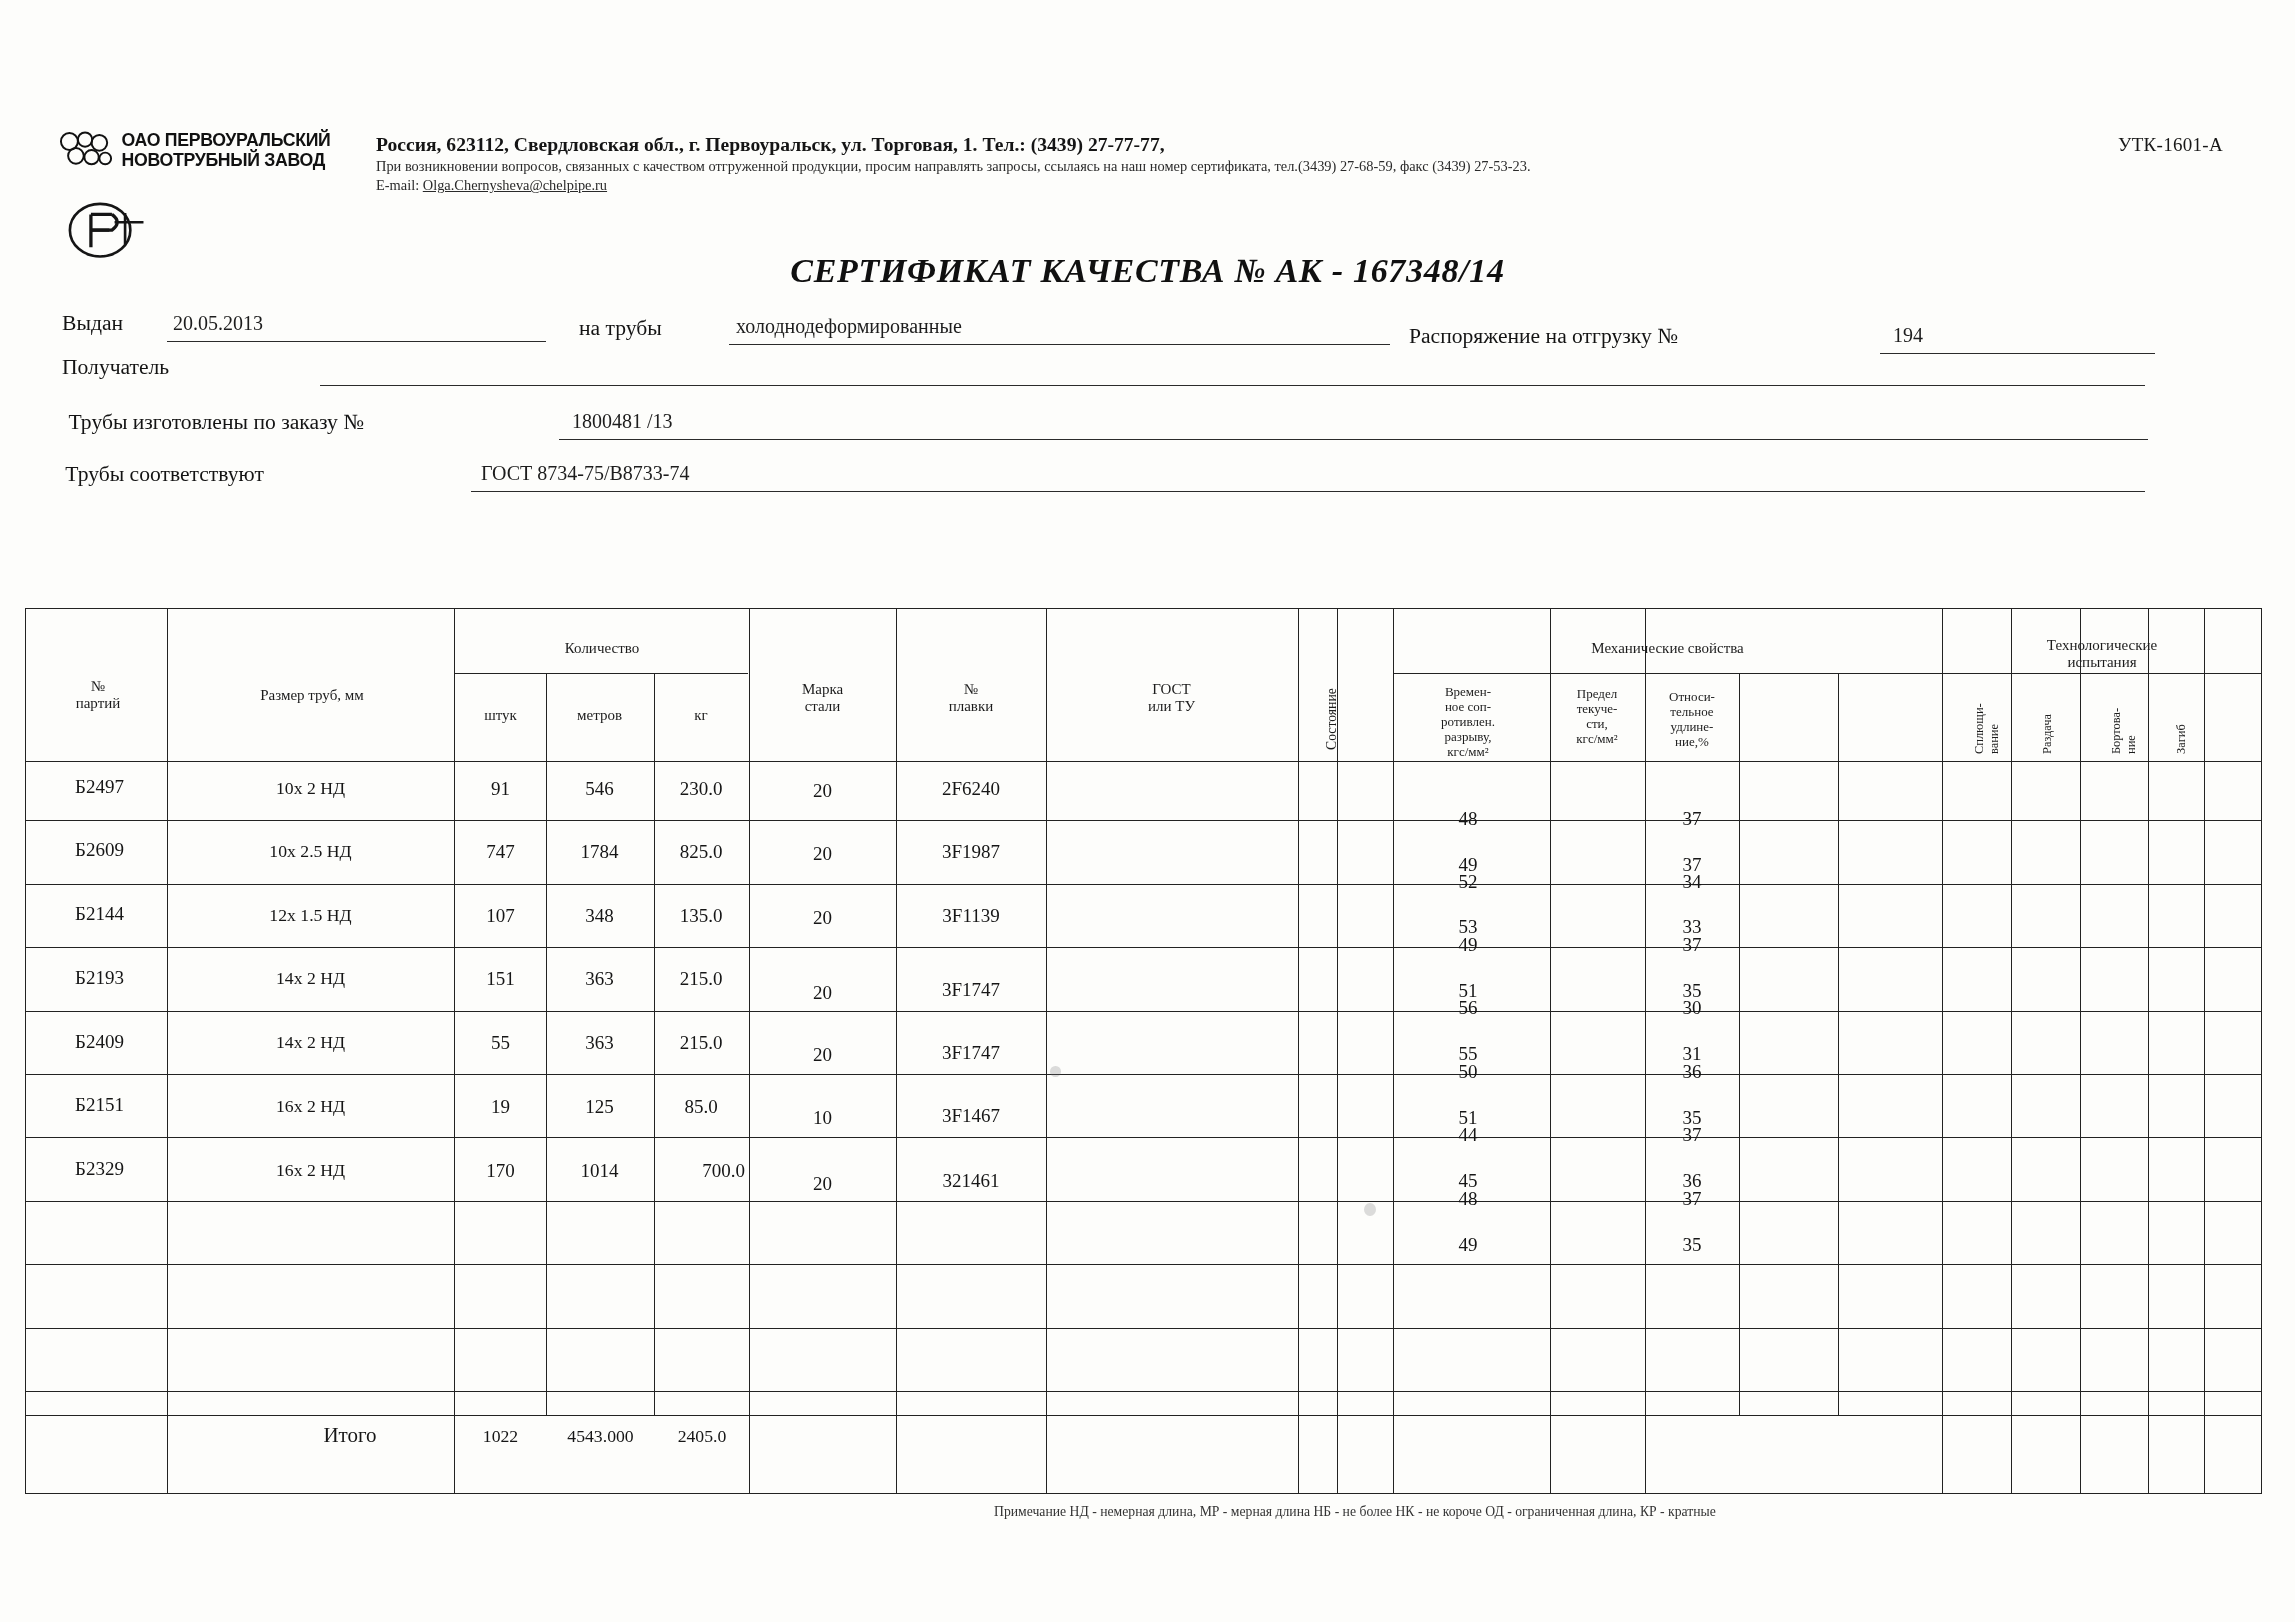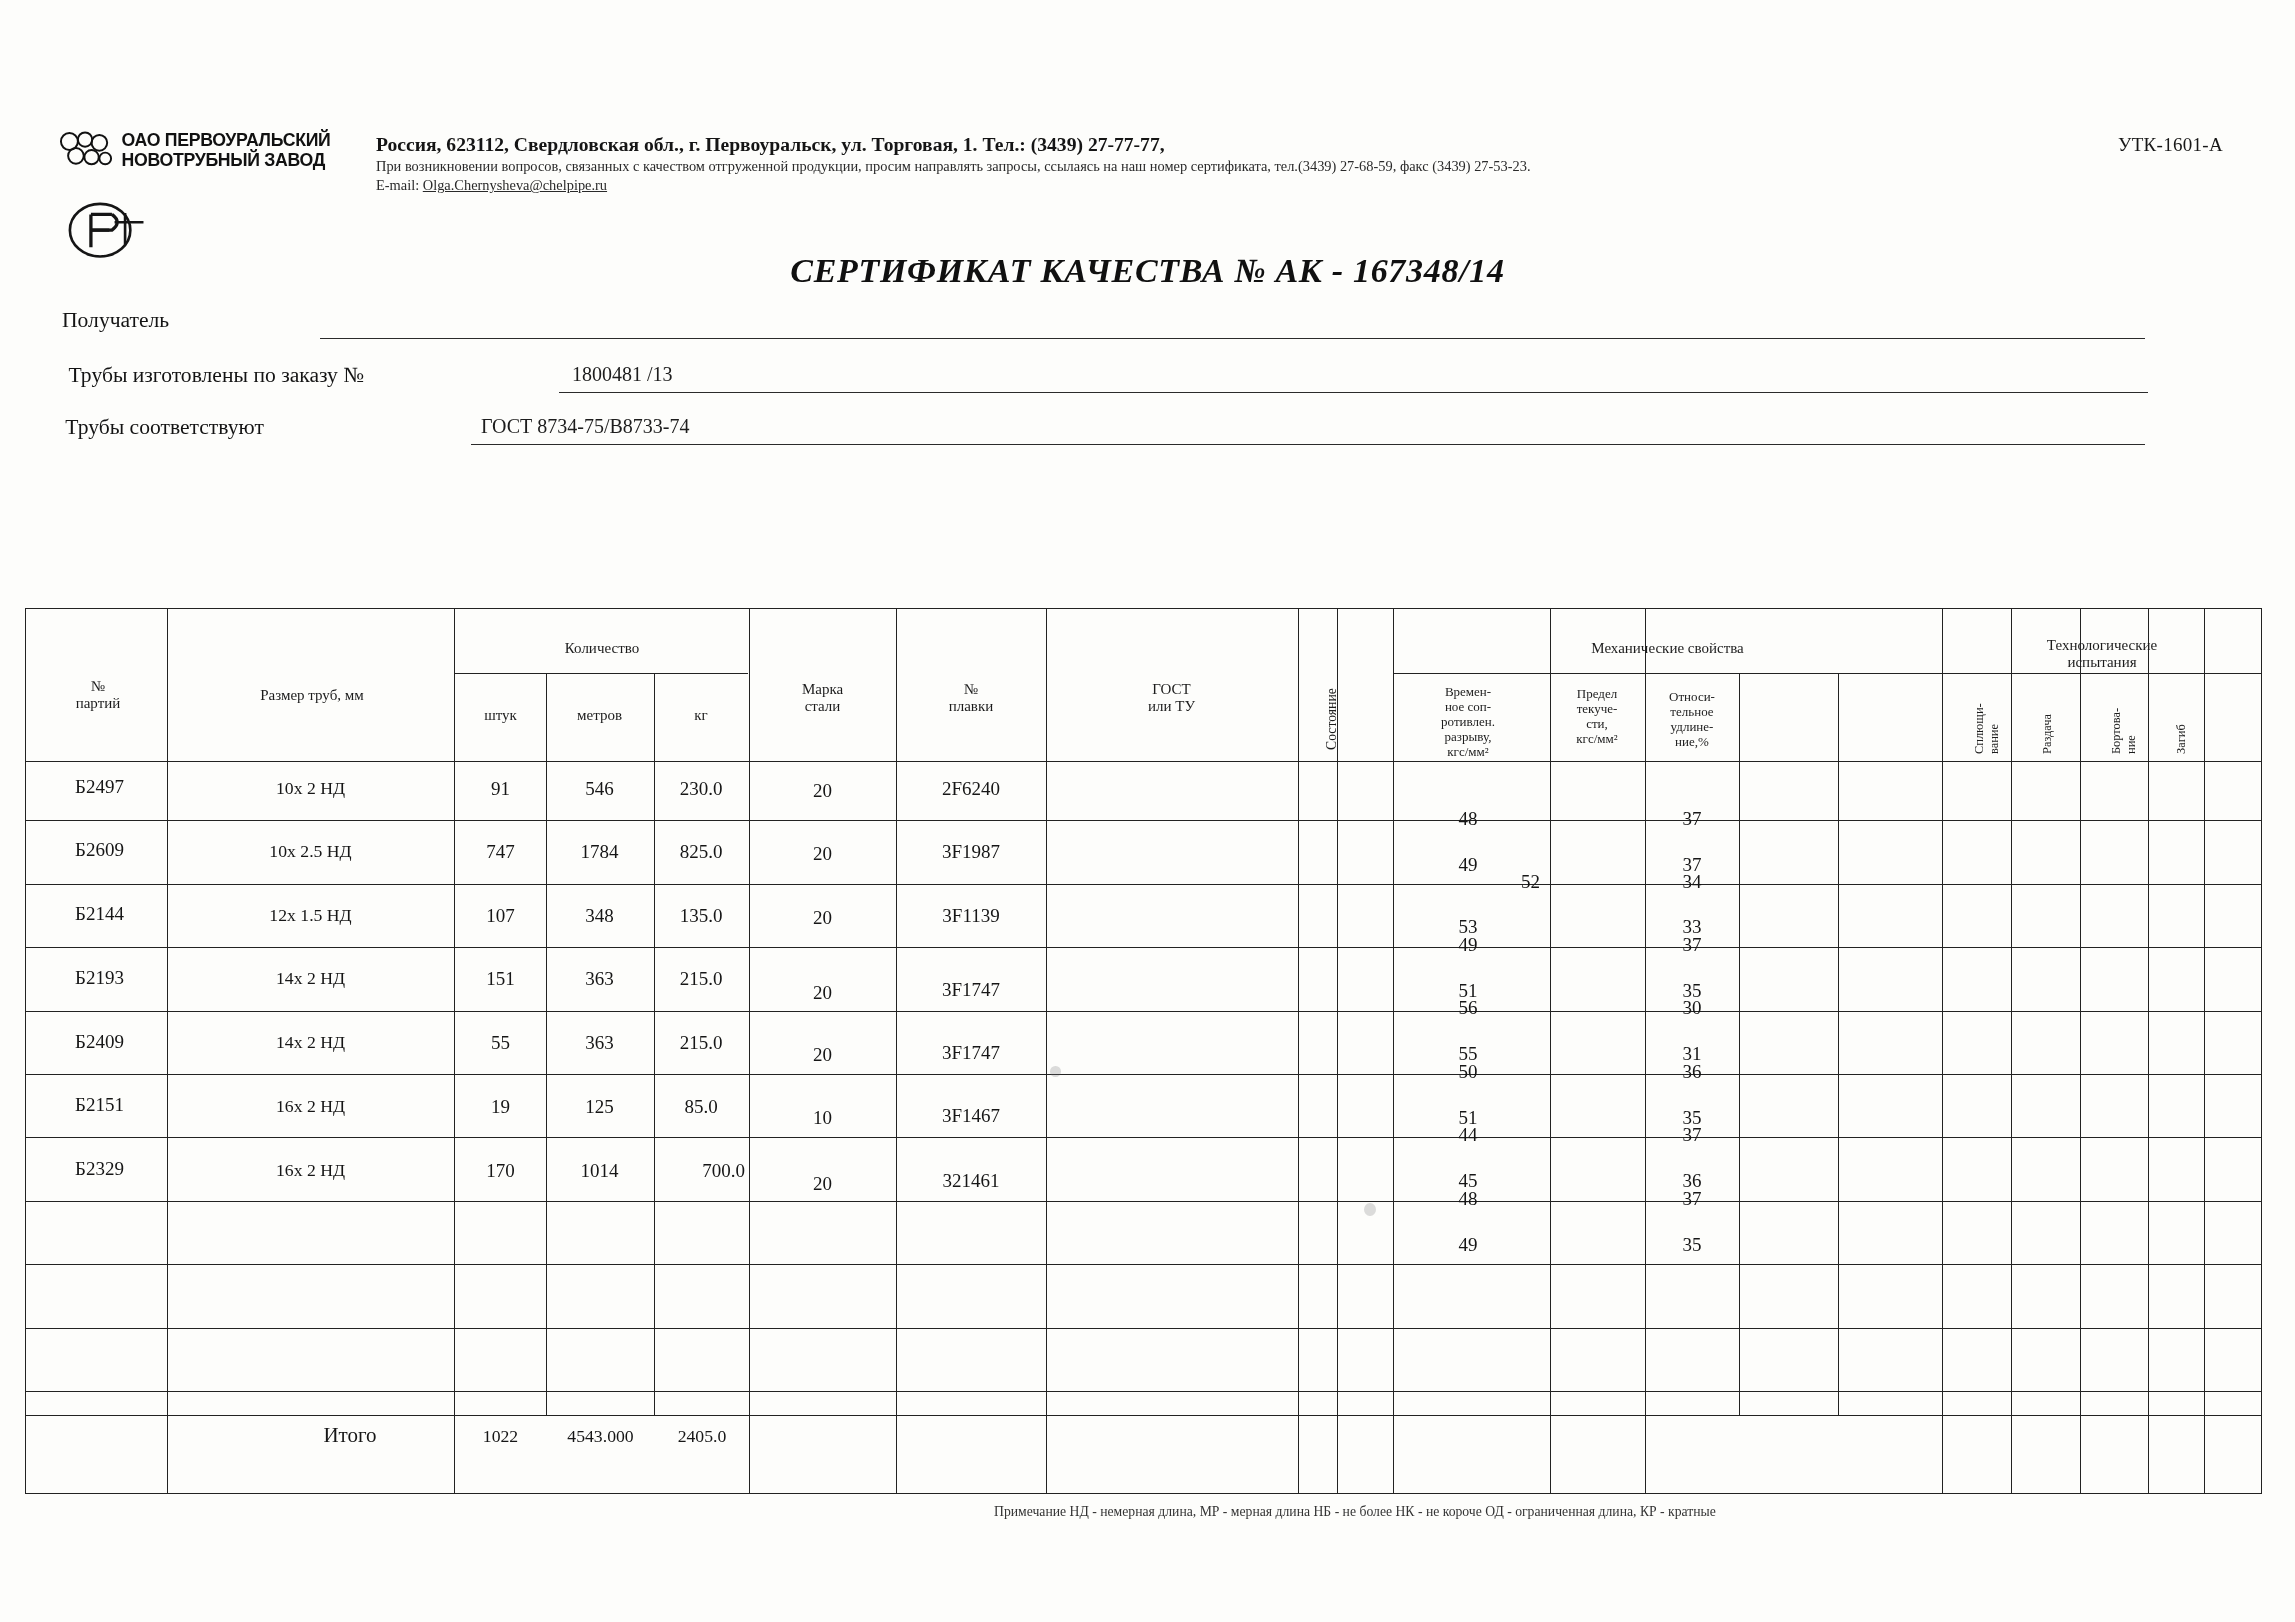--- a/index.html
+++ b/index.html
@@ -248,20 +248,33 @@
       <u><span>Olga.Chernysheva@chelpipe.ru</span></u>
     </div>
   </div>
 
   <div class="doc-code">УТК-1601-А</div>
 
   <div class="title">СЕРТИФИКАТ КАЧЕСТВА   №  АК - 167348/14</div>
 
   <div class="form">
 
+    <div class="frow">
+      <div class="flabel" style="left:0; top:3.9px;">Выдан</div>
+      <div class="fval" style="left:111px; top:5.2px;">20.05.2013</div>
+      <div class="fline" style="left:105px; top:34px; width:379px;"></div>
+
+      <div class="flabel" style="left:517px; top:9.2px;">на трубы</div>
+      <div class="fval" style="left:674px; top:7.8px;">холоднодеформированные</div>
+      <div class="fline" style="left:667px; top:37px; width:661px;"></div>
+
+      <div class="flabel" style="left:1347px; top:17px;">Распоряжение на отгрузку  №</div>
+      <div class="fval" style="left:1831px; top:17px;">194</div>
+      <div class="fline" style="left:1818px; top:46px; width:275px;"></div>
+    </div>
 
     <div class="frow">
       <div class="flabel" style="left:0; top:1.3px;">Получатель</div>
       <div class="fval" style="left:268px; top:2.6px;"></div>
       <div class="fline" style="left:258px; top:31px; width:1825px;"></div>
     </div>
 
     <div class="frow">
       <div class="flabel" style="left:6.5px; top:9.2px;">Трубы изготовлены по заказу  №</div>
       <div class="fval" style="left:510px; top:9.2px;">1800481   /13</div>
@@ -350,21 +363,21 @@
     <div class="cell" style="left:1370px; top:245px; width:144px;">49</div>
     <div class="cell" style="left:1622px; top:245px; width:88px;">37</div>
 
     <div class="cell" style="left:6.5px;  top:230px; width:134px;">Б2609</div>
     <div class="cell cell-sm" style="left:144px; top:232px; width:281px;">10х 2.5 НД</div>
     <div class="cell" style="left:432px; top:232px; width:85px;">747</div>
     <div class="cell" style="left:523px; top:232px; width:101px;">1784</div>
     <div class="cell" style="left:631px; top:232px; width:88px;">825.0</div>
     <div class="cell" style="left:726px; top:234px; width:141px;">20</div>
     <div class="cell" style="left:873px; top:232px; width:144px;">3F1987</div>
-    <div class="cell" style="left:1370px; top:262px; width:144px;text-align:right;">52</div>
+    <div class="cell" style="left:1370px; top:262px; width:144px;">52</div>
     <div class="cell" style="left:1622px; top:262px; width:88px;">34</div>
     <div class="cell" style="left:1370px; top:307px; width:144px;">53</div>
     <div class="cell" style="left:1622px; top:307px; width:88px;">33</div>
 
     <div class="cell" style="left:6.5px;  top:294px; width:134px;">Б2144</div>
     <div class="cell cell-sm" style="left:144px; top:296px; width:281px;">12х 1.5 НД</div>
     <div class="cell" style="left:432px; top:296px; width:85px;">107</div>
     <div class="cell" style="left:523px; top:296px; width:101px;">348</div>
     <div class="cell" style="left:631px; top:296px; width:88px;">135.0</div>
     <div class="cell" style="left:726px; top:298px; width:141px;">20</div>

